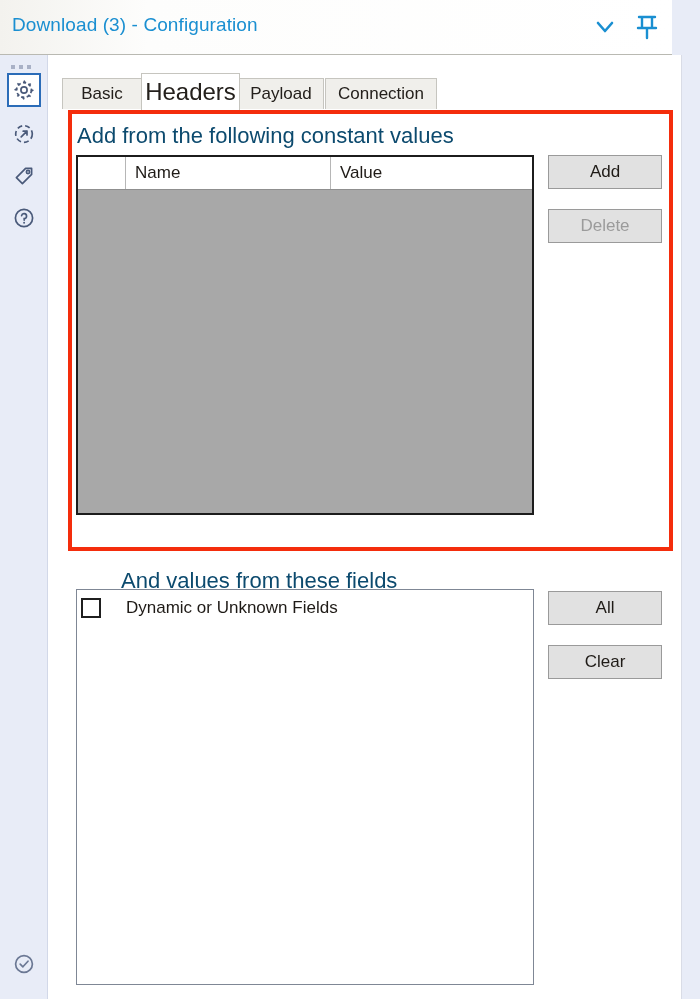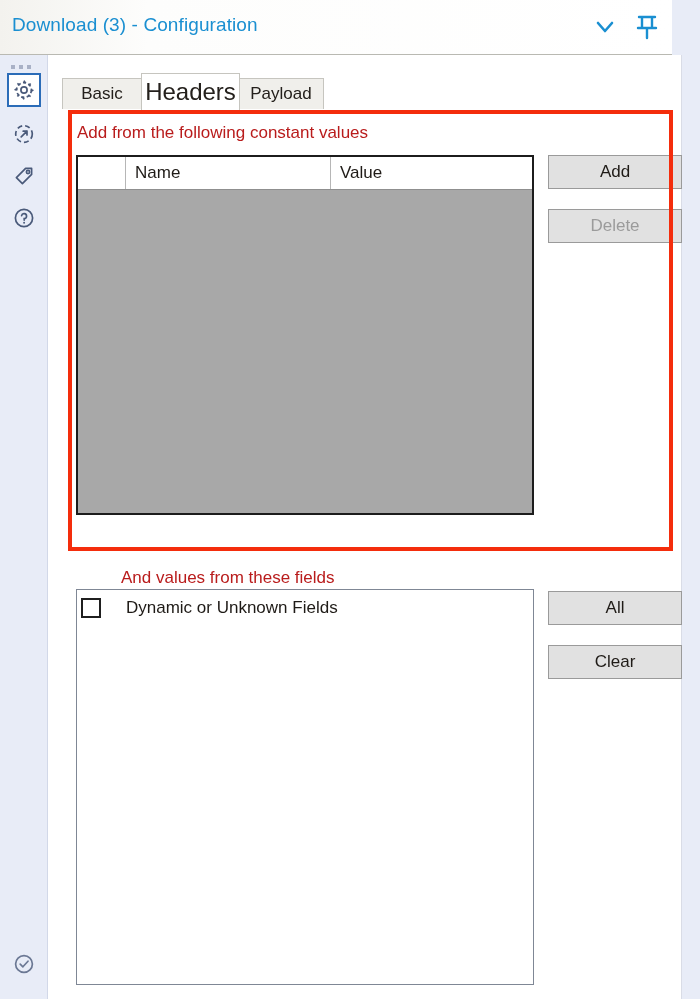--- a/index.html
+++ b/index.html
@@ -125,22 +125,22 @@
     width: 605px; height: 441px;
     border: 4px solid #f42d0c;
     box-sizing: border-box;
     pointer-events: none;
     z-index: 8;
   }
 
   
   .section-label {
     position: absolute;
-    font-size: 17px;
-    color: #b91c1c;
+    font-size: 22px;
+    color: #0c4a6e;
     white-space: nowrap;
   }
   #label-constants { left: 77px; top: 123px; }
   #label-fields    { left: 77px; top: 568px; margin-left: 44px; }
 
   
   .grid {
     position: absolute;
     left: 76px; top: 155px;
     width: 458px; height: 360px;
@@ -207,21 +207,21 @@
     margin-left: 9px;
     font-size: 17px;
     color: #1f1b17;
     white-space: nowrap;
   }
 
   
   .btn {
     position: absolute;
     left: 548px;
-    width: 134px; height: 34px;
+    width: 114px; height: 34px;
     background: #e1e1e1;
     border: 1px solid #9a9a9a;
     box-sizing: border-box;
     font-size: 17px;
     color: #1f1b17;
     display: flex; align-items: center; justify-content: center;
     cursor: pointer;
     font-family: "Liberation Sans", sans-serif;
     white-space: nowrap;
   }
@@ -309,20 +309,21 @@
     </svg>
   </div>
 </div>
 
 <div class="panel"></div>
 
 <div class="tabstrip">
   <div class="tab" style="left:14px;  width:80px;">Basic</div>
   <div class="tab active" style="left:93px;  width:99px;">Headers</div>
   <div class="tab" style="left:190px; width:86px;">Payload</div>
+  <div class="tab" style="left:277px; width:112px;">Connection</div>
 </div>
 
 <div class="section-label" id="label-constants">Add from the following constant values</div>
 
 <div class="grid">
   <div class="grid-head">
     <div class="grid-col" id="grid-col-select"></div>
     <div class="grid-col" id="grid-col-name">Name</div>
     <div class="grid-col" id="grid-col-value">Value</div>
   </div>

